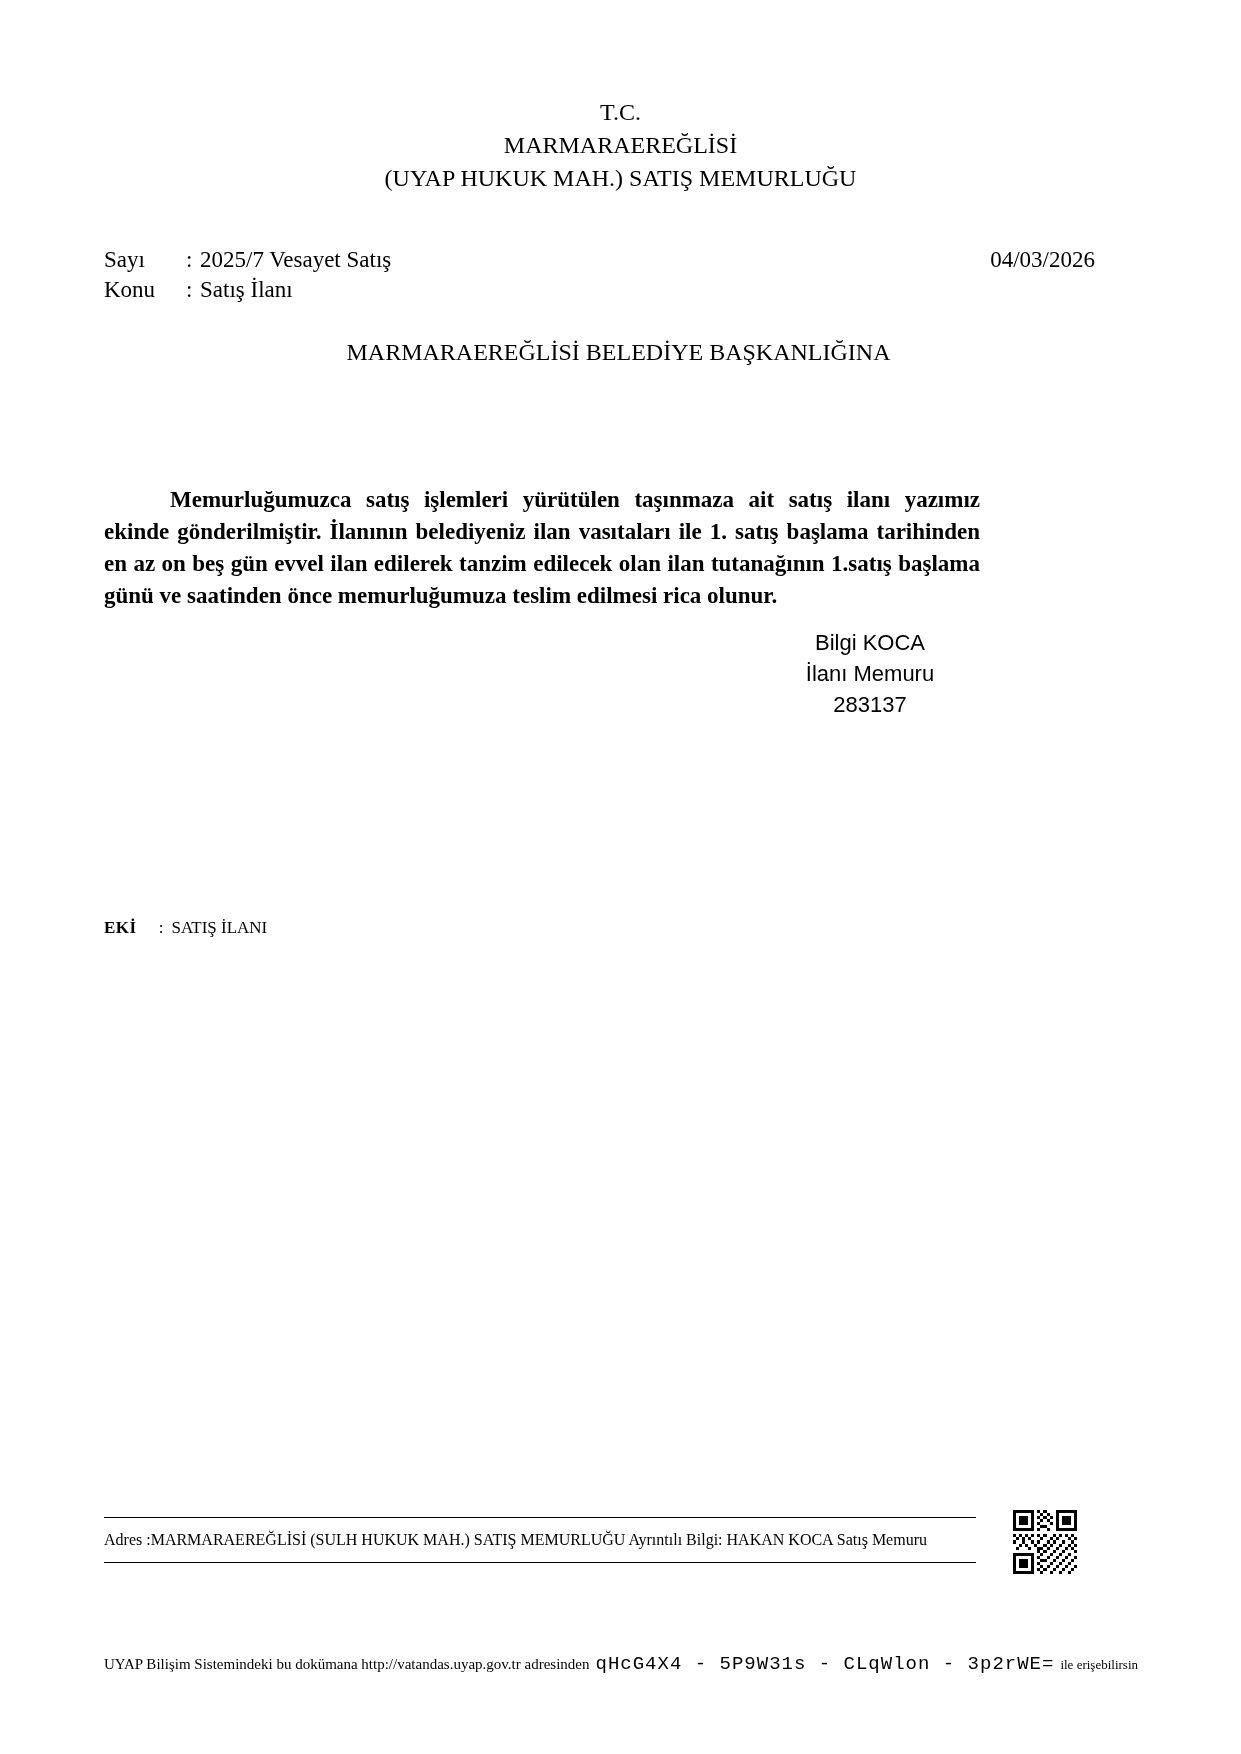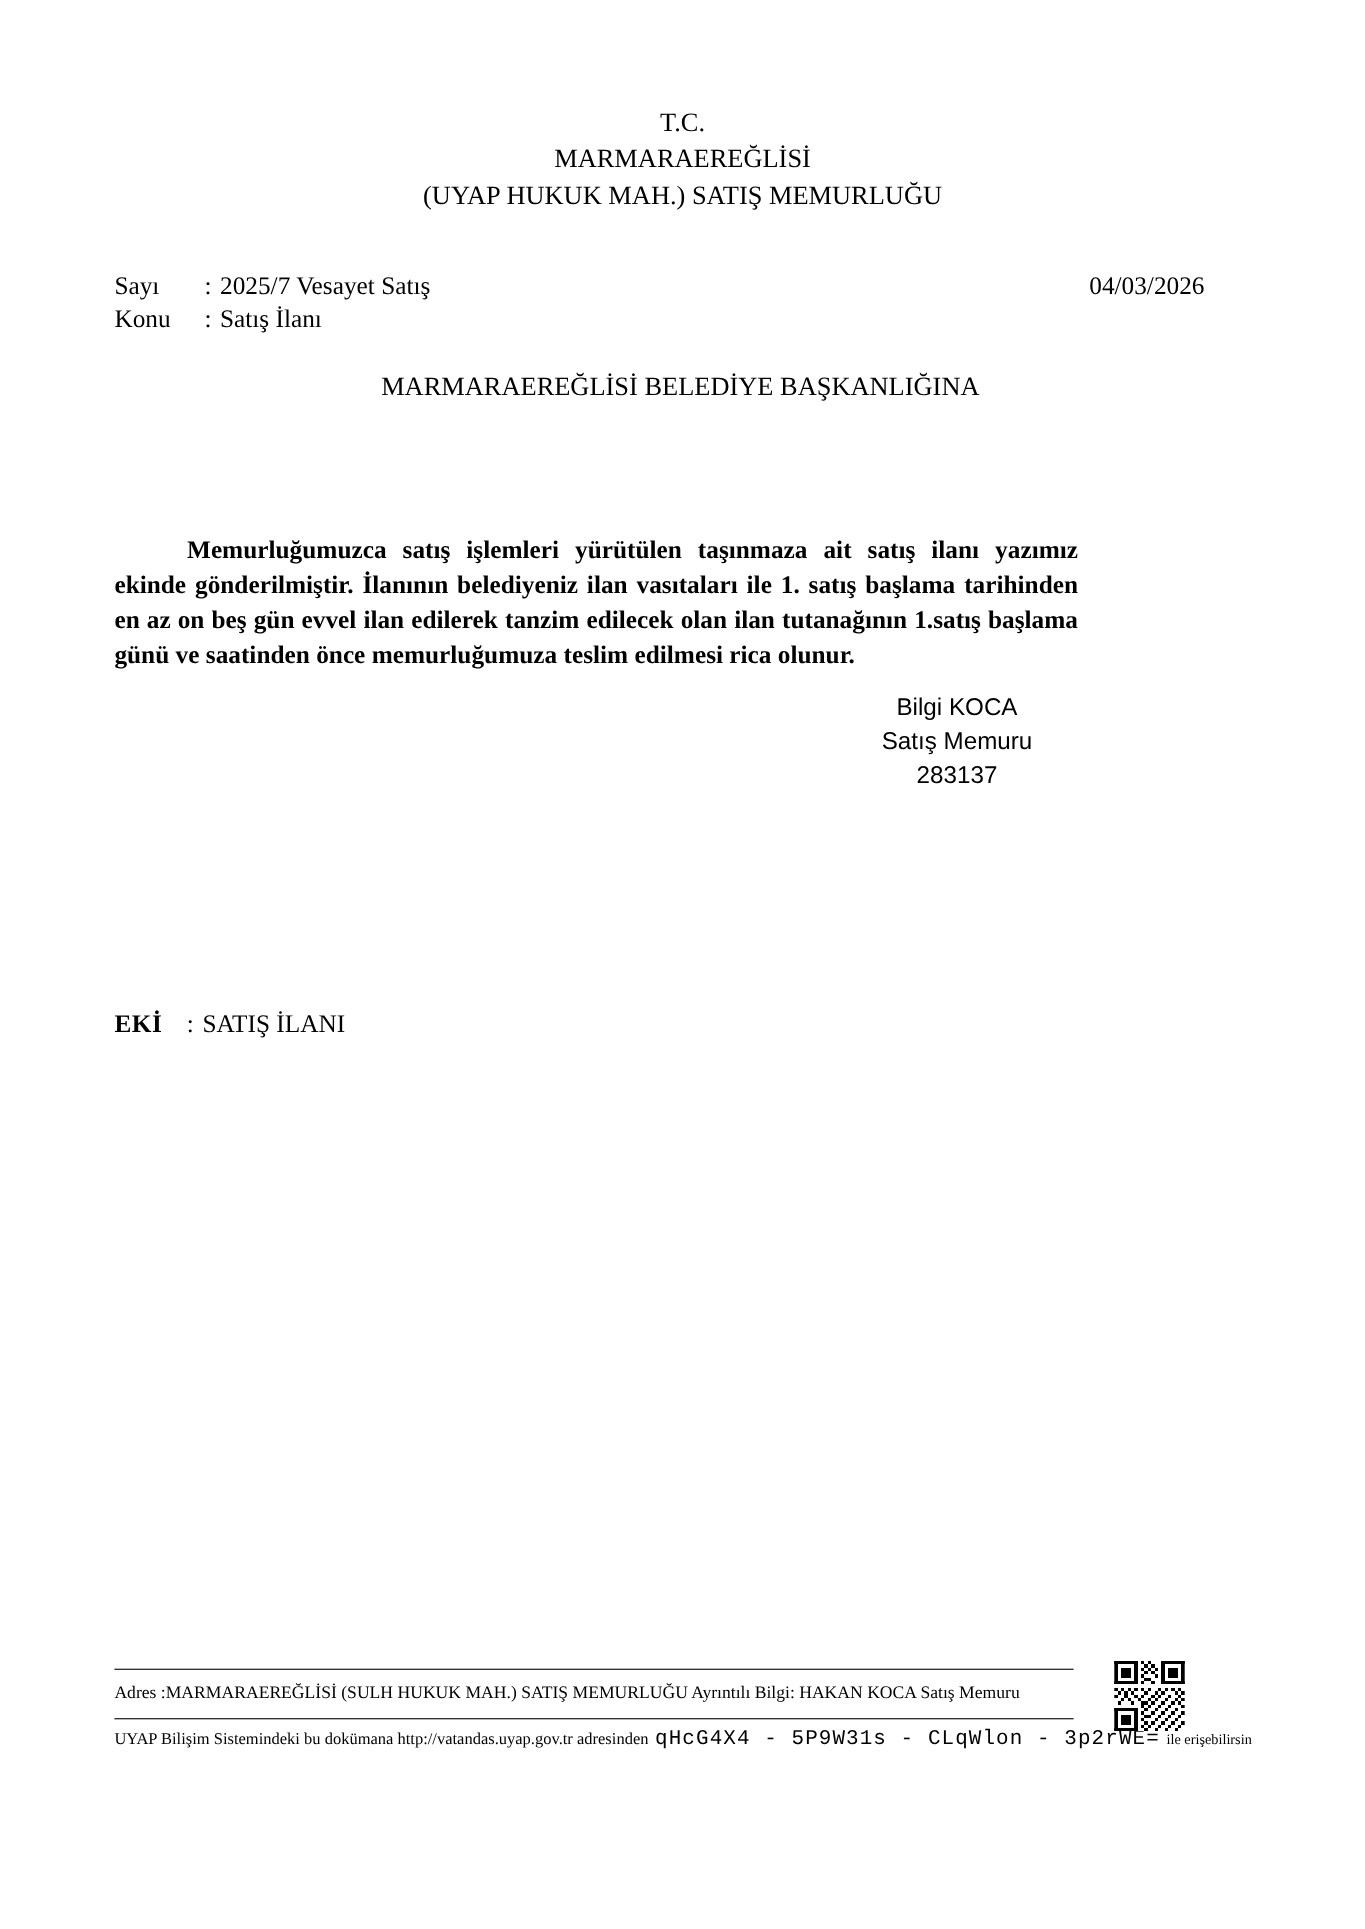--- a/index.html
+++ b/index.html
@@ -90,21 +90,21 @@
     font-family: "Liberation Sans", sans-serif;
     font-size: 22px;
     line-height: 31px;
   }
 
   
   .attachment {
     position: absolute;
     top: 918px;
     left: 104px;
-    font-size: 23px;
+    font-size: 17px;
     display: flex;
     align-items: baseline;
   }
   .attachment .ek {
     font-weight: bold;
     letter-spacing: 0.5px;
   }
   .attachment .ek-colon {
     padding-left: 22px;
     padding-right: 8px;
@@ -131,21 +131,21 @@
   .footer-rule2 {
     position: absolute;
     left: 104px;
     top: 1562px;
     width: 872px;
     height: 1px;
     background: #000000;
   }
   .footer-uyap {
     position: absolute;
-    top: 1570px;
+    top: 1654px;
     left: 104px;
     width: 920px;
     font-size: 15px;
     line-height: 21px;
     white-space: nowrap;
     display: flex;
     align-items: baseline;
   }
   .footer-uyap .mono {
     font-family: "Liberation Mono", monospace;
@@ -189,21 +189,21 @@
       <span class="meta-value">Satış İlanı</span>
     </div>
   </div>
 
   <div class="addressee">MARMARAEREĞLİSİ BELEDİYE BAŞKANLIĞINA</div>
 
   <div class="body-text">Memurluğumuzca satış işlemleri yürütülen taşınmaza ait satış ilanı yazımız ekinde gönderilmiştir. İlanının belediyeniz ilan vasıtaları ile 1. satış başlama tarihinden  en az on beş gün evvel ilan edilerek tanzim edilecek olan ilan tutanağının 1.satış başlama günü ve saatinden   önce memurluğumuza teslim edilmesi rica olunur.</div>
 
   <div class="signature">
     <div>Bilgi KOCA</div>
-    <div>Satış Memuru</div>
+    <div>İlanı Memuru</div>
     <div>283137</div>
   </div>
 
   <div class="attachment">
     <span class="ek">EKİ</span>
     <span class="ek-colon">:</span>
     <span>SATIŞ İLANI</span>
   </div>
 
   <div class="footer-rule"></div>

